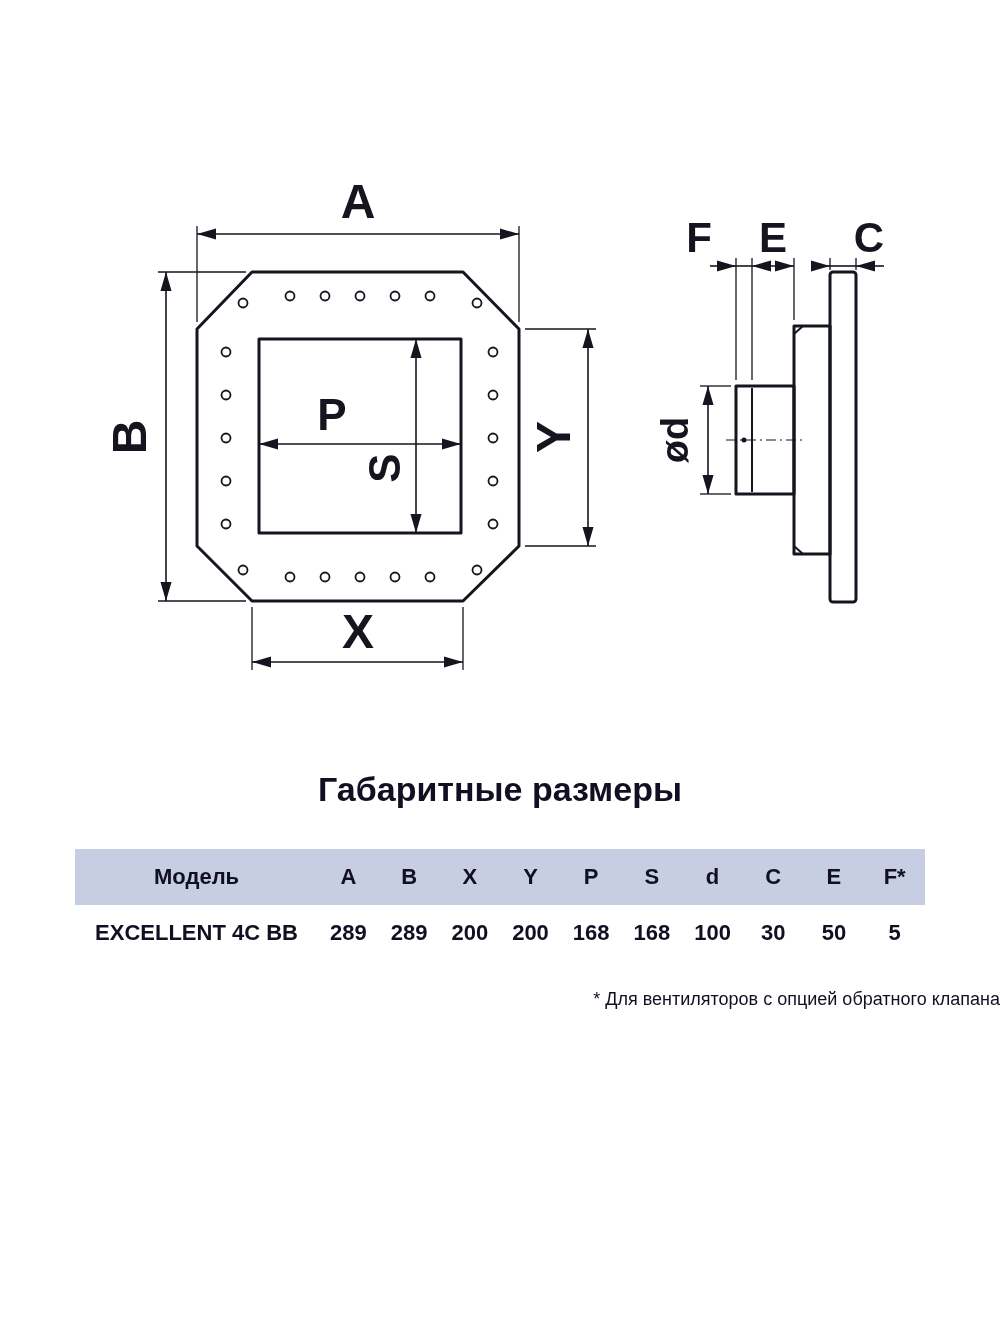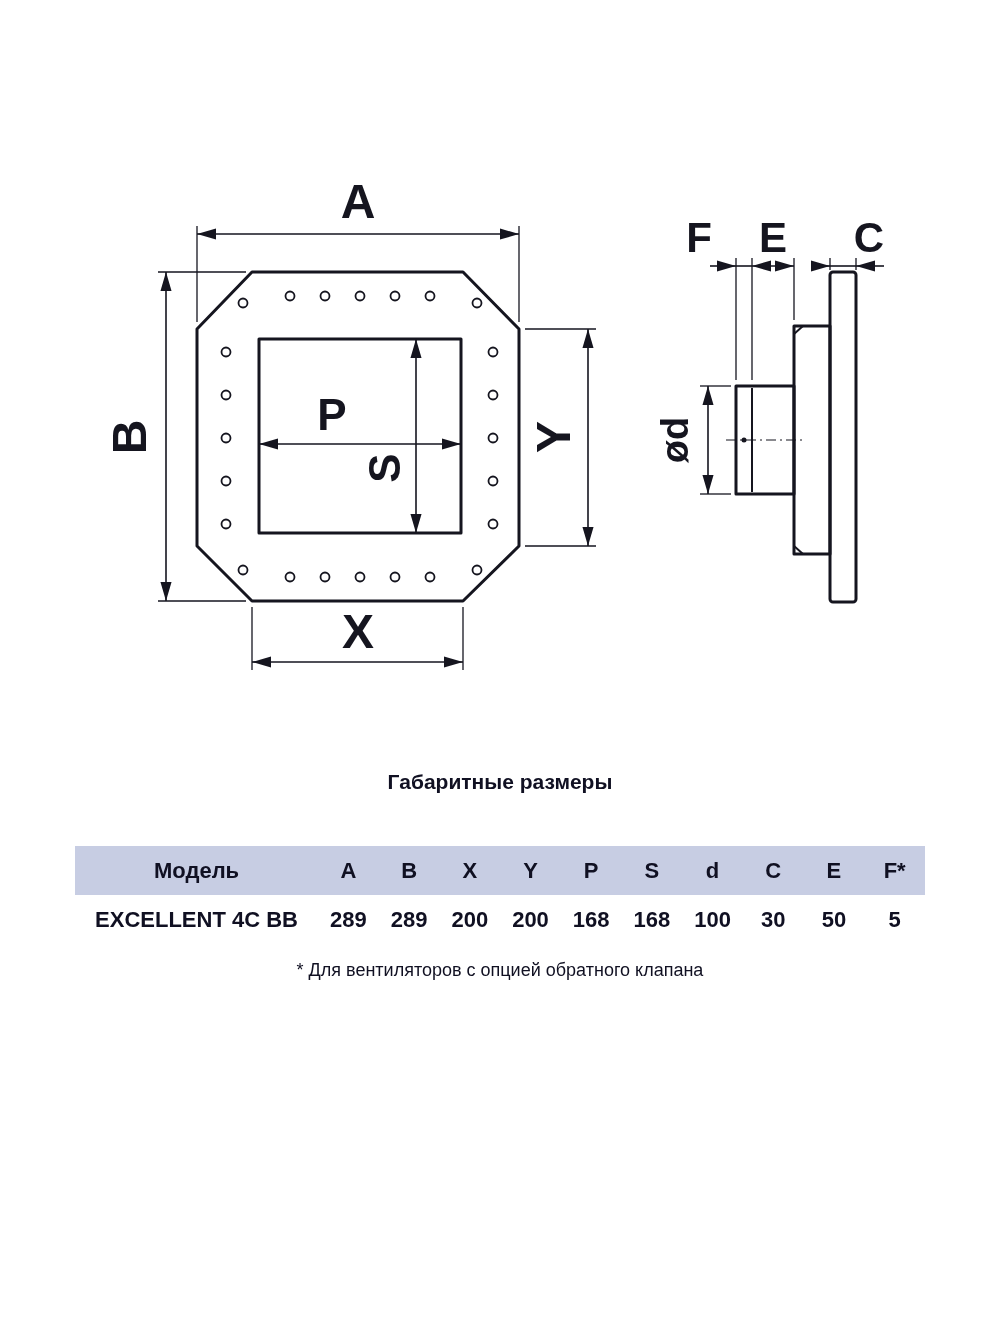--- a/index.html
+++ b/index.html
@@ -17,34 +17,34 @@
   .drawing{display:block;margin:0 auto;}
   svg text{font-family:"Liberation Sans",sans-serif;font-weight:bold;fill:var(--line);}
   .obj{fill:none;stroke:var(--line);stroke-width:3;stroke-linejoin:round;stroke-linecap:round;}
   .thin{fill:none;stroke:var(--line);stroke-width:2;}
   .hole{fill:#ffffff;stroke:var(--line);stroke-width:1.8;}
   .dim{fill:none;stroke:var(--line);stroke-width:1.6;}
   .ext{fill:none;stroke:var(--line);stroke-width:1.3;}
   .axis{fill:none;stroke:var(--line);stroke-width:1;stroke-dasharray:10 4 2 4;}
   #ah path{fill:var(--line);}
   .section-title{
-    text-align:center;font-size:21px;font-weight:bold;
-    margin:50px 0 52px 0;color:var(--text);
+    text-align:center;font-size:34px;font-weight:bold;
+    margin:50px 0 40px 0;color:var(--text);
   }
   .tbl-wrap{padding:0 75px;}
   table{
     width:100%;border-collapse:collapse;table-layout:fixed;
     font-size:22px;font-weight:bold;color:var(--text);
   }
-  th,td{height:49px;text-align:center;vertical-align:middle;padding:0;font-weight:bold;}
+  th,td{height:56px;text-align:center;vertical-align:middle;padding:0;font-weight:bold;}
   thead tr{background:var(--table-header-bg);}
   tbody tr.row-alt{background:var(--table-row-alt-bg);}
   .footnote{
-    text-align:center;font-size:18px;font-weight:normal;
-    margin-top:16px;color:var(--text);
+    text-align:right;font-size:18px;font-weight:normal;
+    margin-top:28px;color:var(--text);
   }
 </style>
 </head>
 <body>
 
 <svg class="drawing" width="1000" height="720" viewBox="0 0 1000 720">
   <defs>
     <marker id="ah" viewBox="0 0 12 7" refX="12" refY="3.5" markerWidth="12" markerHeight="7" orient="auto-start-reverse">
       <path d="M0,0 L12,3.5 L0,7 Z"></path>
     </marker>

